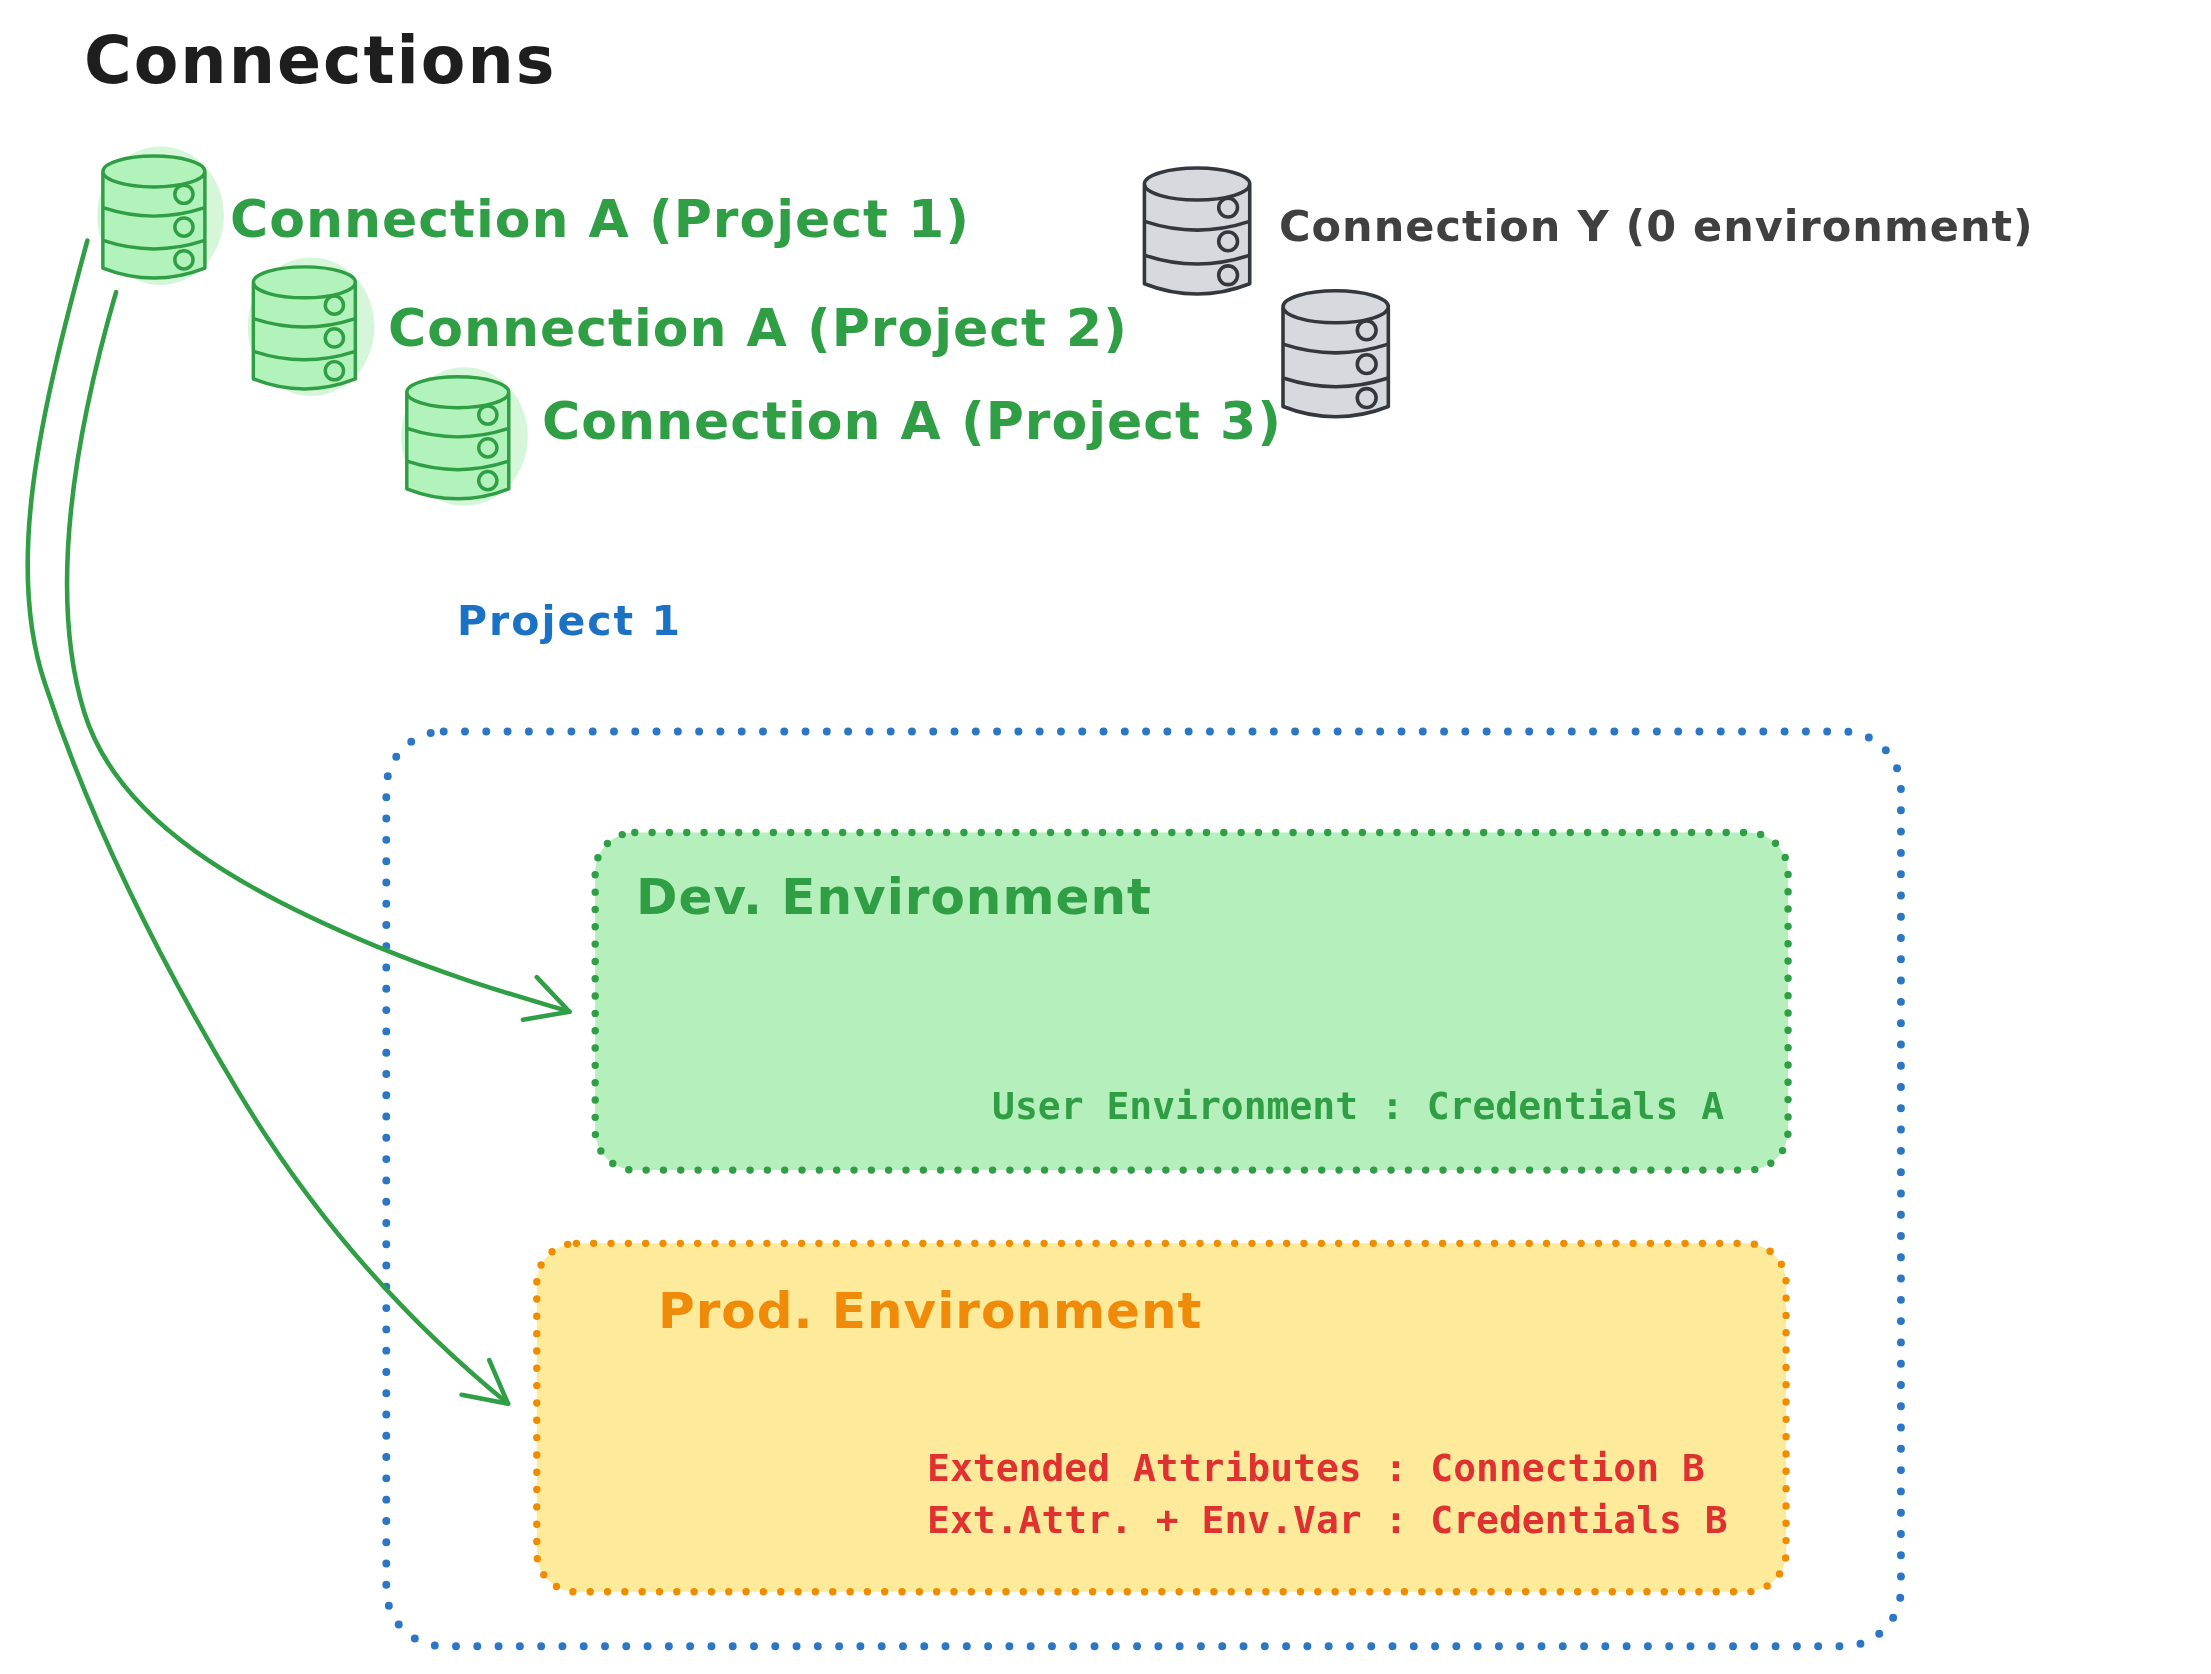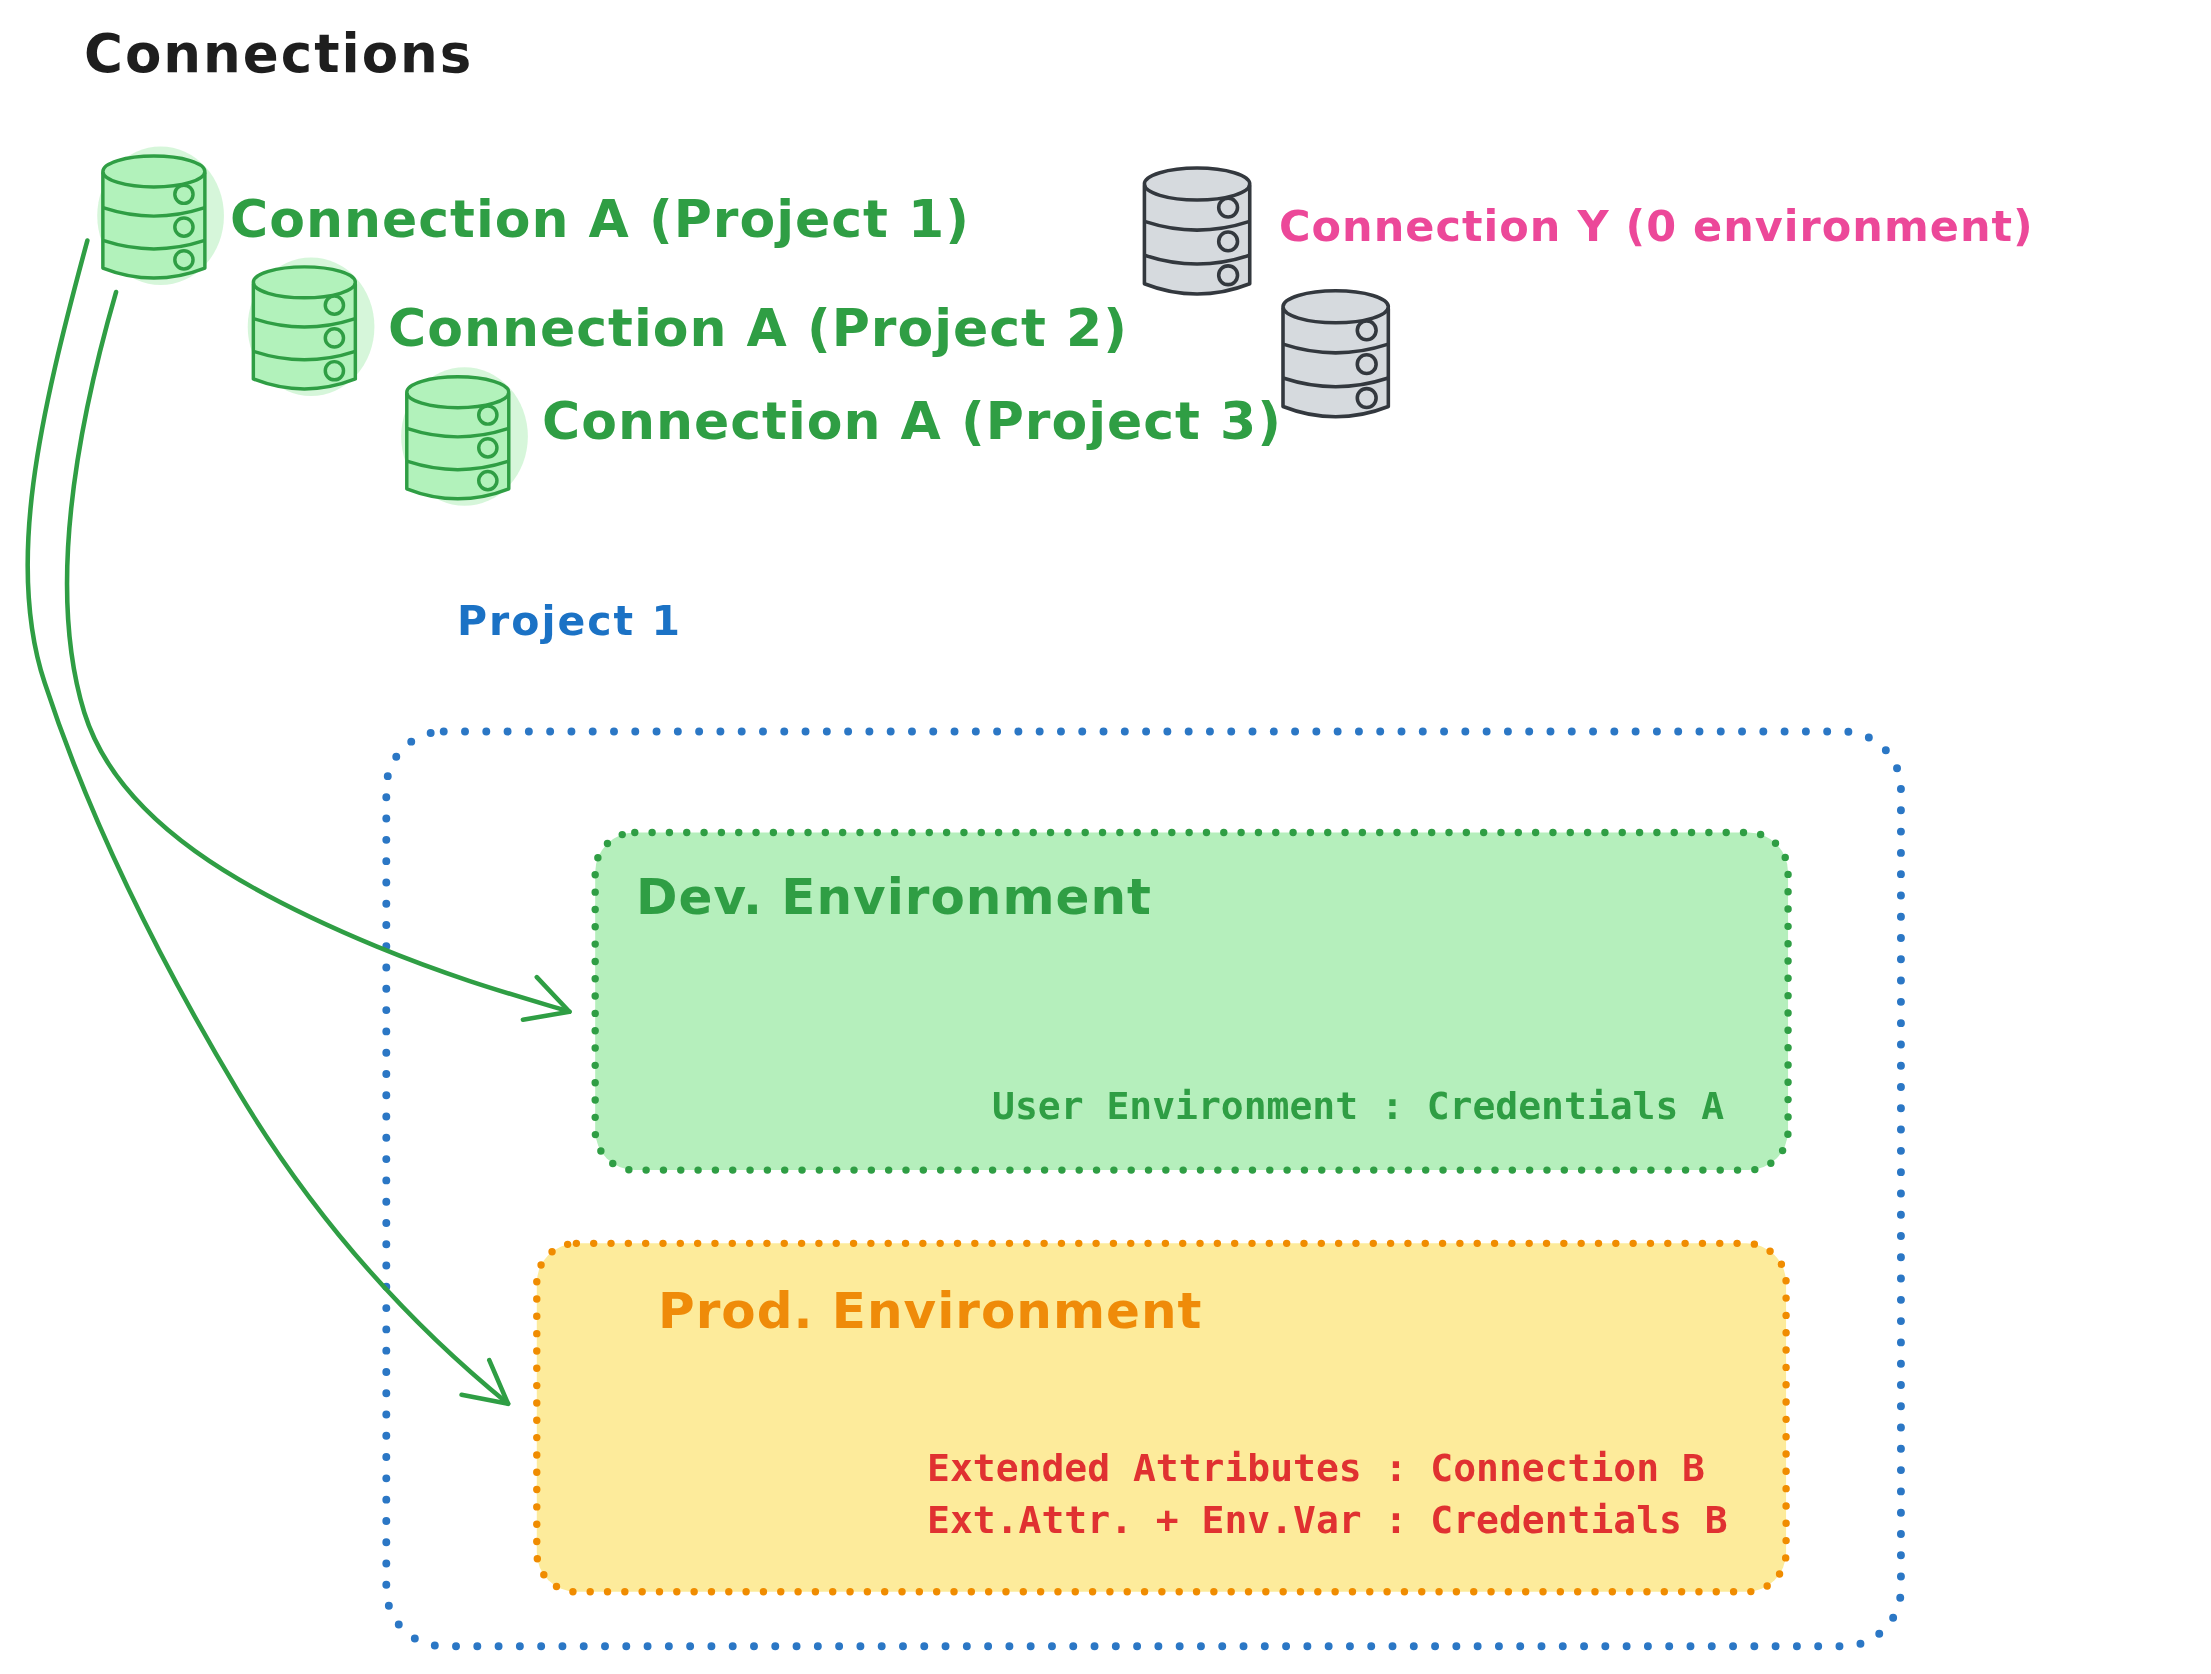--- a/index.html
+++ b/index.html
@@ -14,27 +14,27 @@
   .layer {
     position: absolute;
     left: 0; top: 0;
     width: 2212px; height: 1674px;
     pointer-events: none;
   }
   .txt { position: absolute; white-space: nowrap; line-height: 1.15; }
 
   .diagram-title {
     left: 84px; top: 24px;
-    font-size: 53px; font-weight: 700;
+    font-size: 65px; font-weight: 700;
     letter-spacing: 2px;
     color: #1e1e1e;
   }
   .lbl { font-size: 52px; font-weight: 600; letter-spacing: 1px; }
   .lbl-green { color: #2f9e44; }
-  .lbl-ink   { color: #ec4899; font-size: 43px; }
+  .lbl-ink   { color: #404040; font-size: 43px; }
 
   .lbl-conn-a1 { left: 230px;  top: 190px; }
   .lbl-conn-a2 { left: 388px;  top: 299px; }
   .lbl-conn-a3 { left: 542px;  top: 392px; }
   .lbl-conn-y  { left: 1279px; top: 202px; }
   .lbl-conn-z  { left: 1413px; top: 329px; }
 
   .project-title {
     left: 457px; top: 598px;
     font-size: 41px; font-weight: 700;

